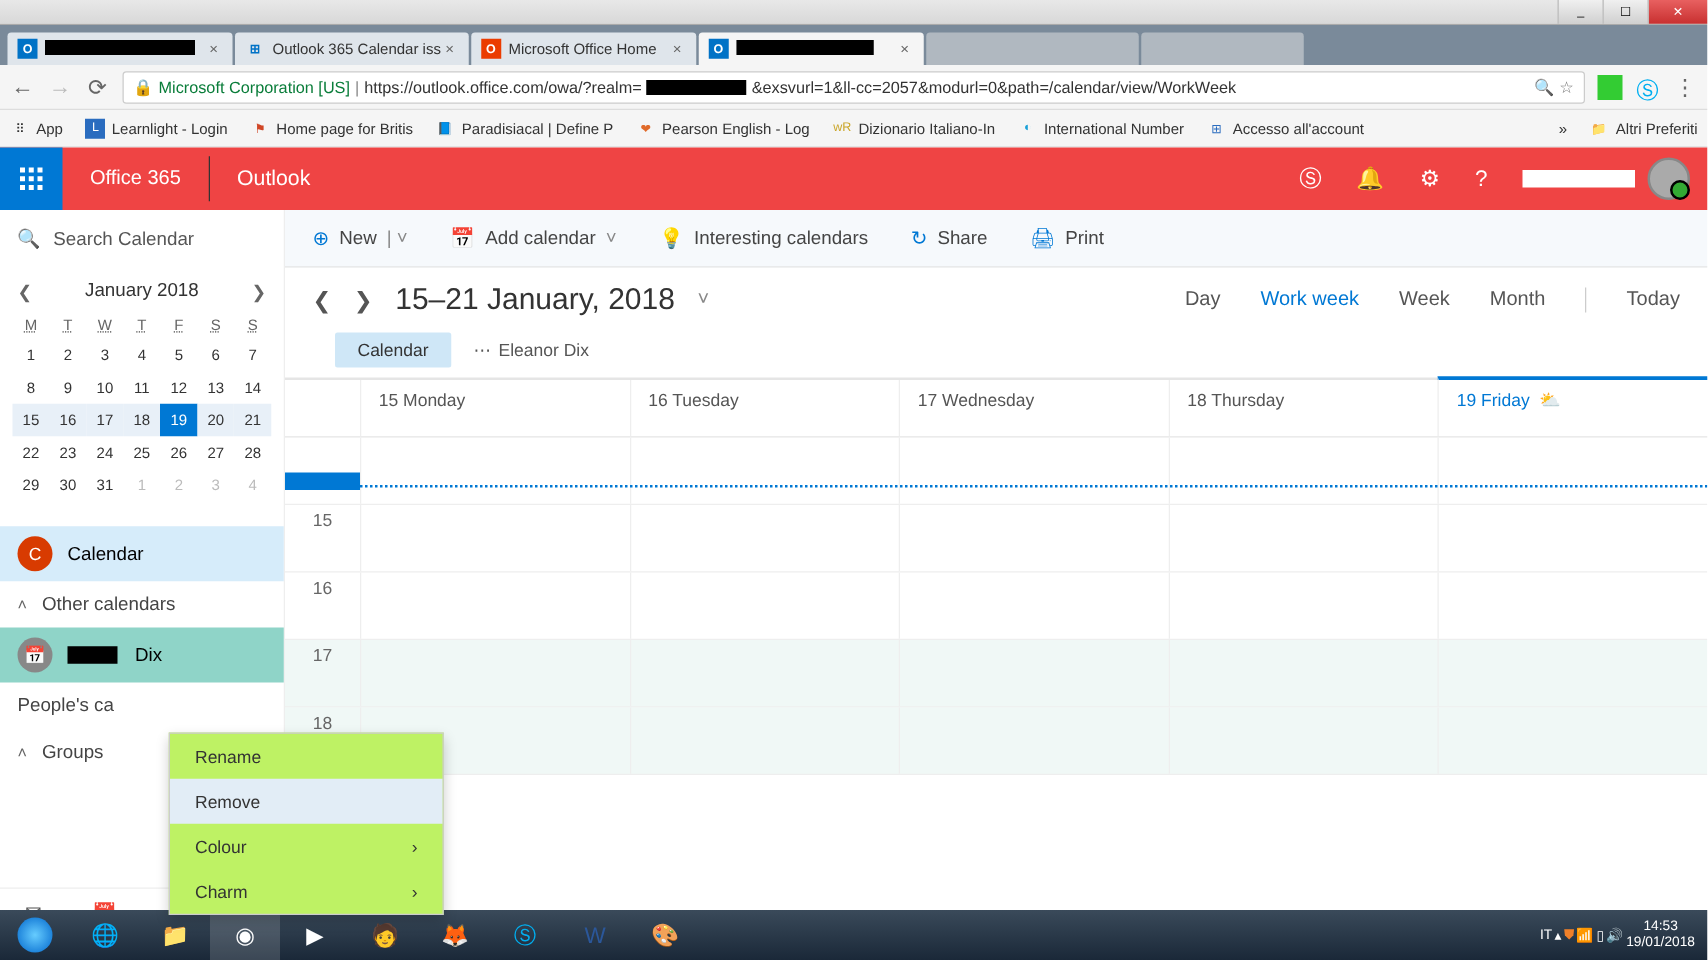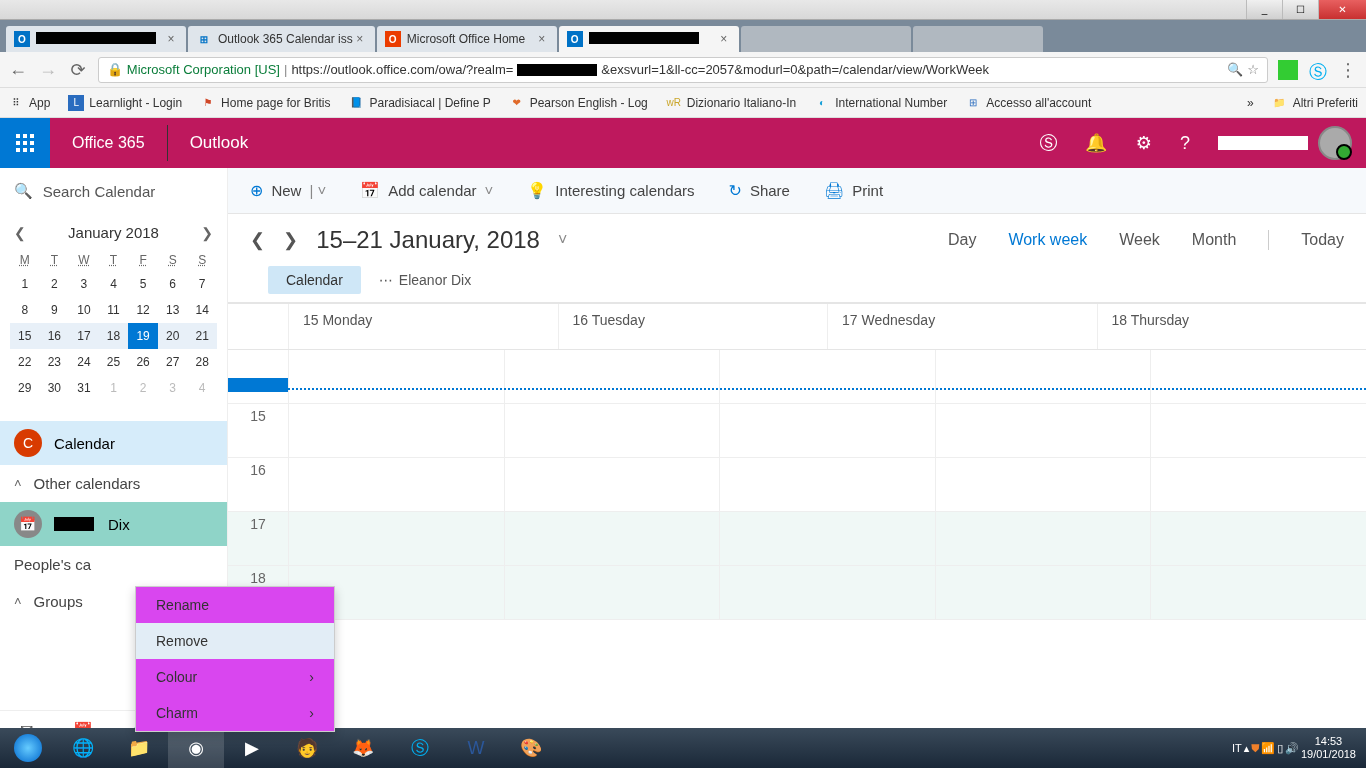--- a/index.html
+++ b/index.html
@@ -21,21 +21,21 @@
 .addr-bar{height:36px;background:#f5f5f5;display:flex;align-items:center;padding:0 8px;gap:10px;border-bottom:1px solid #ddd}
 .nav-btn{width:20px;height:20px;display:flex;align-items:center;justify-content:center;color:#666;font-size:18px}
 .url-box{flex:1;height:26px;border:1px solid #ccc;border-radius:3px;background:#fff;display:flex;align-items:center;padding:0 8px;font-size:13px;color:#333;gap:4px}
 .url-box .secure{color:#0a7d3a;font-size:13px}
 .ext-icon{width:20px;height:20px}
 
 .bm-bar{height:30px;background:#f5f5f5;display:flex;align-items:center;padding:0 8px;gap:18px;border-bottom:1px solid #ddd;font-size:12px;color:#333}
 .bm{display:flex;align-items:center;gap:5px;white-space:nowrap}
 .bm .ic{width:16px;height:16px;display:inline-flex;align-items:center;justify-content:center;font-size:10px}
 
-.o365-header{height:50px;background:#be185d;display:flex;align-items:center;color:#fff}
+.o365-header{height:50px;background:#ef4444;display:flex;align-items:center;color:#fff}
 .waffle{width:50px;height:50px;background:#0078d4;display:flex;align-items:center;justify-content:center}
 .waffle-grid{display:grid;grid-template-columns:repeat(3,4px);gap:3px}
 .waffle-grid span{width:4px;height:4px;background:#fff}
 .o365-title{padding:0 22px;font-size:16px}
 .o365-div{width:1px;height:36px;background:#333}
 .o365-app{padding:0 22px;font-size:17px}
 .o365-right{margin-left:auto;display:flex;align-items:center;gap:28px;padding-right:14px}
 .o365-icon{font-size:18px;color:#fff}
 .o365-user{display:flex;align-items:center;gap:10px}
 .o365-user .name{background:#fff;width:90px;height:14px}
@@ -84,21 +84,21 @@
 .grid-head .gh.today{color:#0078d4;border-top:3px solid #0078d4;margin-top:-3px}
 .grid-body{flex:1;position:relative;overflow:hidden}
 .hour-row{height:54px;border-bottom:1px solid #eee;display:flex}
 .hour-row.half{background:#f0f8f6}
 .hour-label{width:60px;text-align:center;font-size:14px;color:#666;padding-top:4px}
 .day-cols{flex:1;display:flex}
 .day-col{flex:1;border-left:1px solid #eee}
 .now-line{position:absolute;left:0;right:0;top:38px;border-top:2px dotted #0078d4}
 .now-block{position:absolute;left:0;width:60px;top:28px;height:14px;background:#0078d4}
 
-.ctx-menu{position:absolute;left:135px;top:586px;width:200px;background:#d946ef;border:1px solid #ccc;box-shadow:0 4px 10px rgba(0,0,0,0.2);z-index:100}
+.ctx-menu{position:absolute;left:135px;top:586px;width:220px;background:#bef264;border:1px solid #ccc;box-shadow:0 4px 10px rgba(0,0,0,0.2);z-index:100}
 .ctx-item{padding:10px 20px;font-size:14px;color:#333;display:flex;justify-content:space-between;align-items:center}
 .ctx-item.hov{background:#e2edf6}
 
 .taskbar{position:absolute;bottom:0;left:0;right:0;height:40px;background:linear-gradient(#3a4a5a,#1a2838);display:flex;align-items:center}
 .tb-btn{width:56px;height:40px;display:flex;align-items:center;justify-content:center;font-size:18px;color:#fff}
 .tb-right{margin-left:auto;display:flex;align-items:center;gap:2px;padding-right:10px;color:#fff;font-size:11px}
 .tb-clock{text-align:center;line-height:1.2}
 .weather{display:inline-block;margin-left:8px}
 </style>
 </head>
@@ -360,20 +360,21 @@
       <span class="chip2">
           <span>⋯</span>
           <span>Eleanor Dix</span>
         </span>
     </div>
     <div class="grid-head" id="day-headers">
         <div class="gh">15 Monday</div>
         <div class="gh">16 Tuesday</div>
         <div class="gh">17 Wednesday</div>
         <div class="gh">18 Thursday</div>
+        <div class="gh today">19 Friday<span class="weather">⛅</span></div>
       </div>
     <div class="grid-body" id="grid-body">
       <div class="now-block"></div>
       <div class="now-line"></div>
     <div class="hour-row">
           <div class="hour-label"></div>
           <div class="day-cols">
             <div class="day-col"></div>
             <div class="day-col"></div>
             <div class="day-col"></div>

